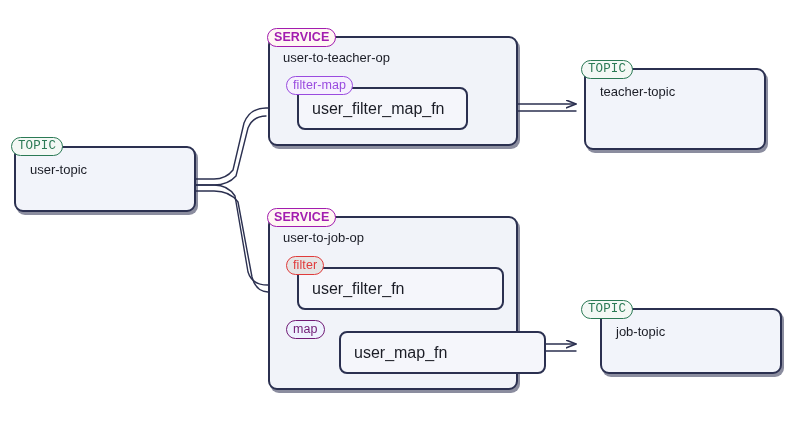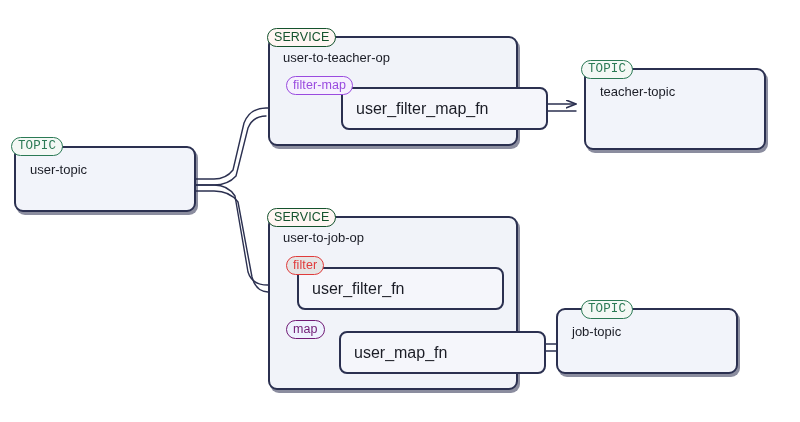--- a/index.html
+++ b/index.html
@@ -64,22 +64,23 @@
     letter-spacing: .1px;
     white-space: nowrap;
     z-index: 5;
   }
   .badge-topic {
     color: #2b7a55;
     background: #f4f8f5;
     font-family: Liberation Mono, monospace;
   }
   .badge-service {
-    color: #14532d;
+    color: #a21caf;
     background: #fff6f3;
+    font-weight: bold;
   }
   .badge-filtermap {
     color: #9a4bdf;
     background: #f6f0fe;
   }
   .badge-filter {
     color: #e03b3b;
     background: #e5e5e5;
   }
   .badge-map {
@@ -132,21 +133,21 @@
   </svg>
 
   <div class="node topic" style="left:14px; top:146px; width:182px; height:66px;">
     <div class="node-title" style="left:14px; top:14px;">user-topic</div>
   </div>
   <div class="badge badge-topic" style="left:11px; top:137px;">TOPIC</div>
 
   <div class="node service" style="left:268px; top:36px; width:250px; height:110px;">
     <div class="node-title" style="left:13px; top:12px;">user-to-teacher-op</div>
 
-    <div class="fnbox" style="left:27px; top:49px; width:207px; height:43px;margin-left:44px;">
+    <div class="fnbox" style="left:27px; top:49px; width:171px; height:43px;">
       <div class="fn-title" style="left:13px; top:11px;">user_filter_map_fn</div>
     </div>
   </div>
   <div class="badge badge-service" style="left:267px; top:28px;">SERVICE</div>
   <div class="badge badge-filtermap" style="left:286px; top:76px;">filter-map</div>
 
   <div class="node service" style="left:268px; top:216px; width:250px; height:174px;">
     <div class="node-title" style="left:13px; top:12px;">user-to-job-op</div>
 
     <div class="fnbox" style="left:27px; top:49px; width:207px; height:43px;">
@@ -159,18 +160,18 @@
   </div>
   <div class="badge badge-service" style="left:267px; top:208px;">SERVICE</div>
   <div class="badge badge-filter" style="left:286px; top:256px;">filter</div>
   <div class="badge badge-map" style="left:286px; top:320px;">map</div>
 
   <div class="node topic" style="left:584px; top:68px; width:182px; height:82px;">
     <div class="node-title" style="left:14px; top:14px;">teacher-topic</div>
   </div>
   <div class="badge badge-topic" style="left:581px; top:60px;">TOPIC</div>
 
-  <div class="node topic" style="left:556px; top:308px; width:182px; height:66px;">
+  <div class="node topic" style="left:600px; top:308px; width:182px; height:66px;">
     <div class="node-title" style="left:14px; top:14px;">job-topic</div>
   </div>
   <div class="badge badge-topic" style="left:581px; top:300px;">TOPIC</div>
 
 </div>
 
 </body></html>

